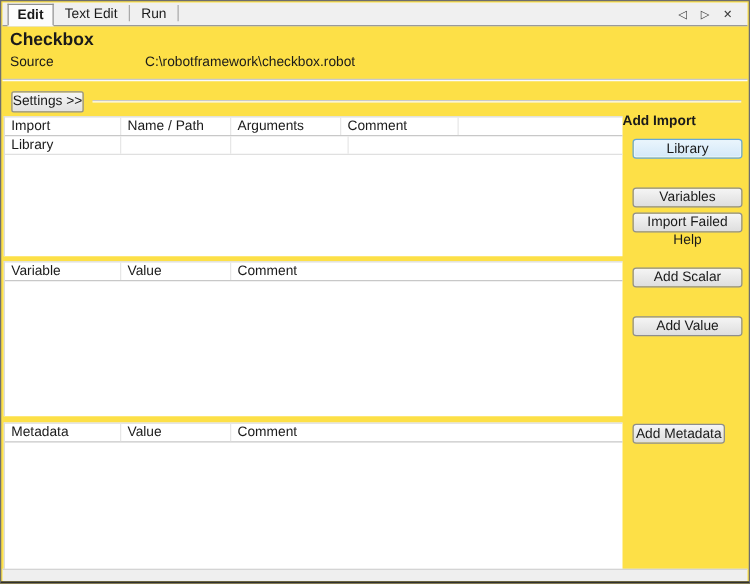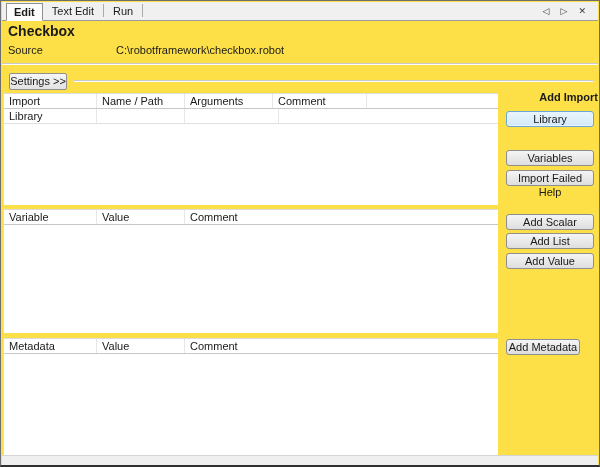--- a/index.html
+++ b/index.html
@@ -62,21 +62,21 @@
   .grow-data { border-bottom:1px solid #e0e0e0; }
   .gcell {
     padding:1px 0 0 5px; overflow:hidden; white-space:nowrap;
     border-right:1px solid #e7e7e7; line-height:13px;
   }
   .c1 { width:93px; } .c2 { width:88px; } .c3 { width:88px; } .c4 { width:94px; }
   .cfill { flex:1; border-right:none; }
   
   .sidebar-label {
     position:absolute; left:497px; width:100px; top:90px;
-    text-align:right; font-weight:bold;
+    text-align:left; font-weight:bold;
   }
   .btn {
     position:absolute; left:505px; width:88px; height:16px;
     background:linear-gradient(#f5f5f5,#dedede); border:1px solid #8e8e8e;
     border-radius:3px; text-align:center; line-height:14px; font-size:11px;
     color:#1a1a1a;
   }
   .btn-focus {
     background:linear-gradient(#eaf5fd,#d3e8f8);
     border:1px solid #66a7d8;
@@ -144,20 +144,19 @@
     </div>
   </div>
 
   <div class="sidebar-label">Add Import</div>
 
   <div class="btn btn-focus" style="top:110px;">Library</div>
   <div class="btn" style="top:149px;">Variables</div>
   <div class="btn" style="top:169px;">Import Failed Help</div>
 
   <div class="btn" style="top:213px;">Add Scalar</div>
-  <div class="btn" style="top:232px;">Add List</div>
   <div class="btn" style="top:252px;">Add Value</div>
 
   <div class="btn" style="top:338px; width:74px;">Add Metadata</div>
 
   <div class="bottom-strip"></div>
 
 </div>
 
 </body></html>

